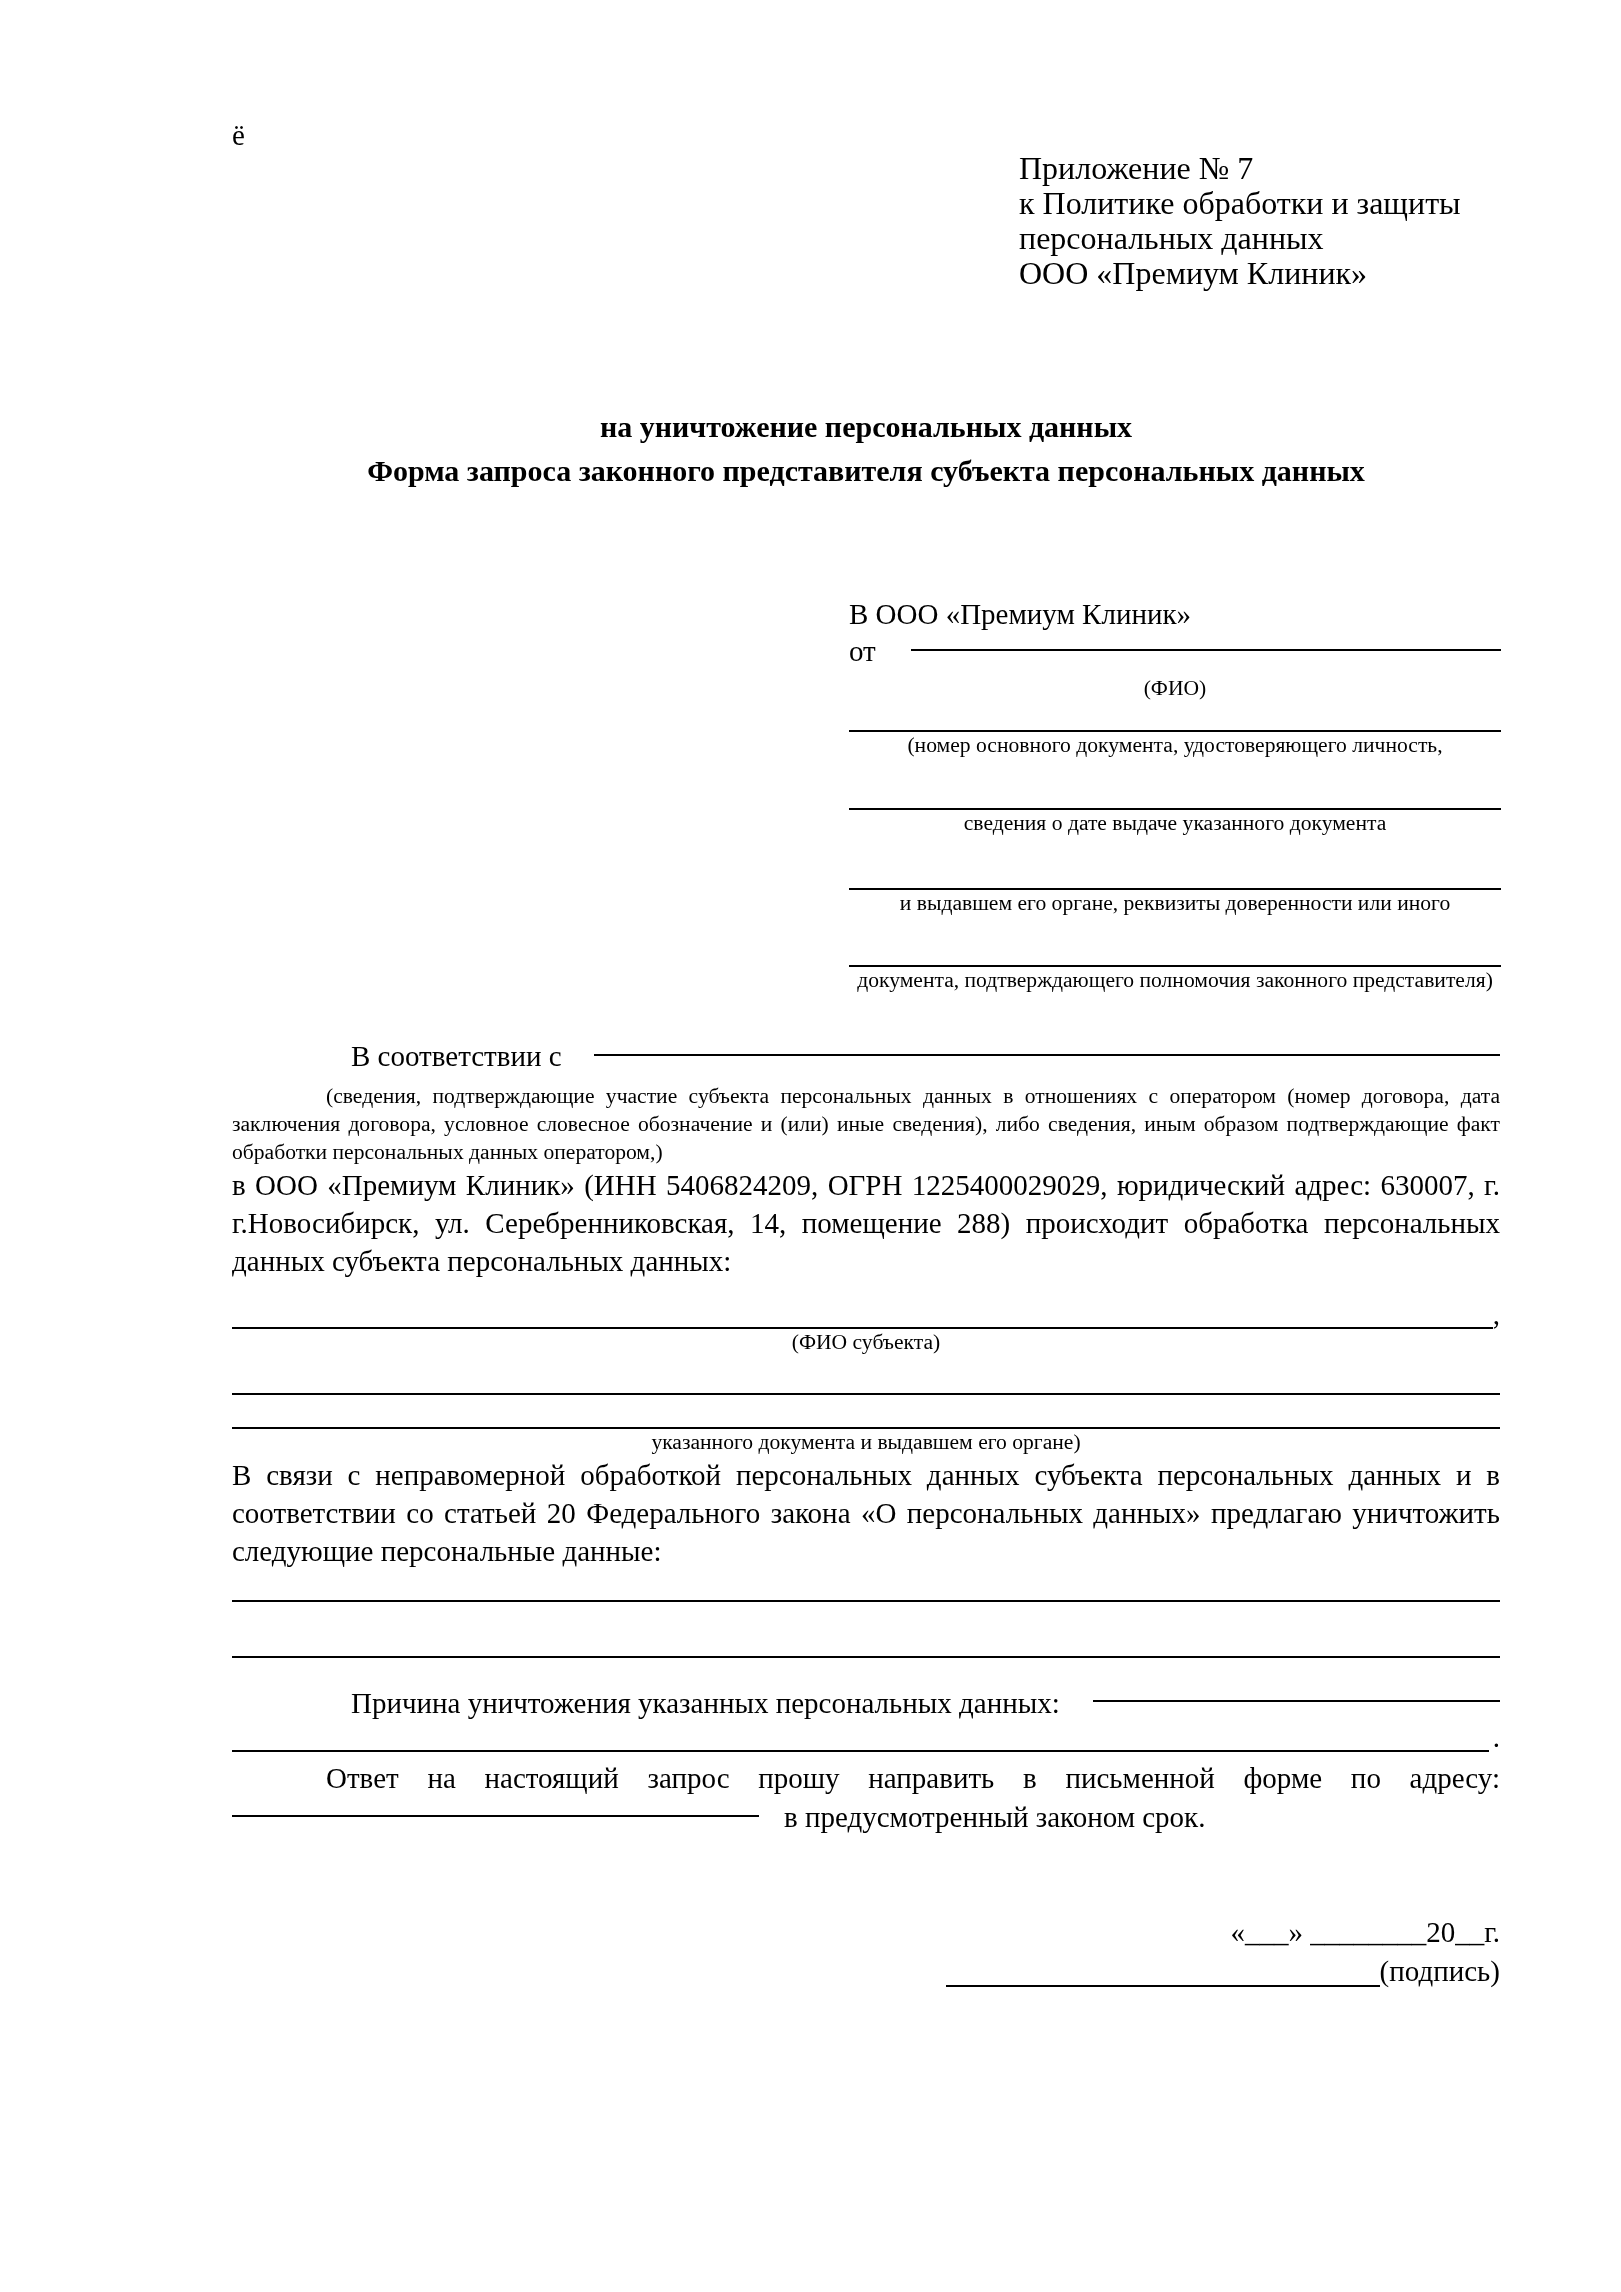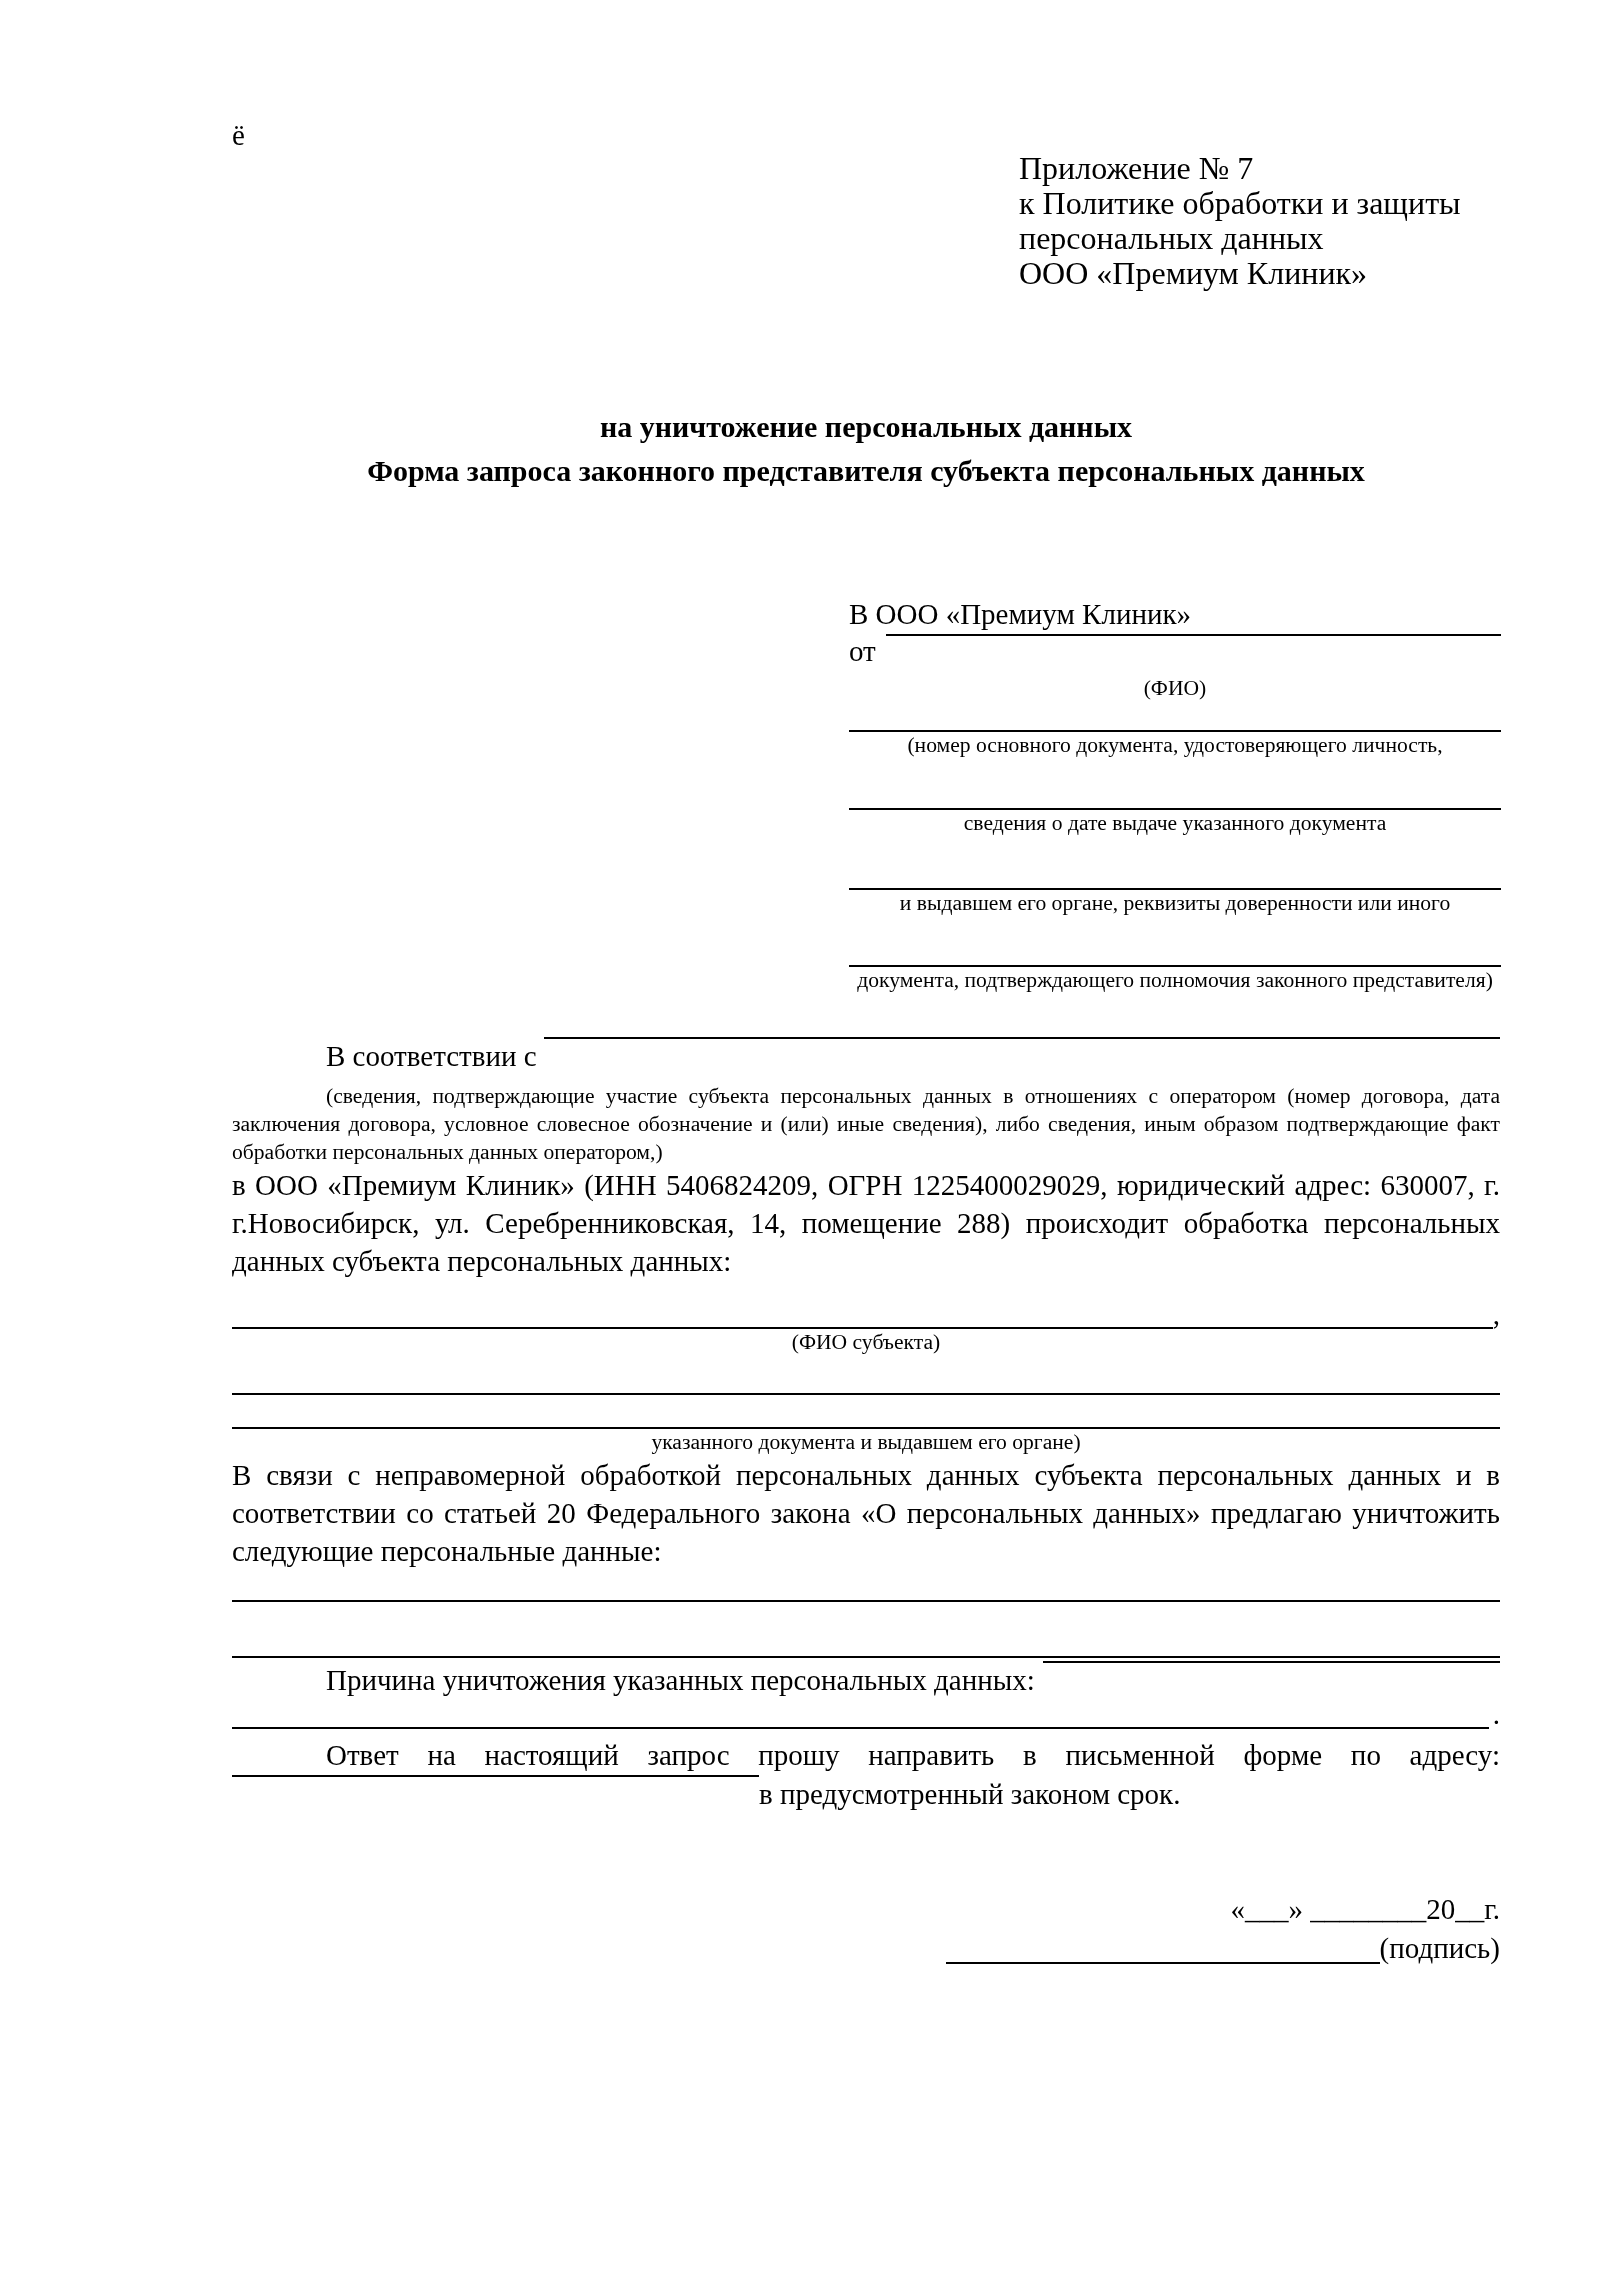--- a/index.html
+++ b/index.html
@@ -18,21 +18,21 @@
   .appendix { margin-left:787px; margin-top:-2px; font-size:32px; line-height:35px; }
   .doc-title {
     margin-top:114px;
     text-align:center;
     font-weight:bold;
     font-size:30px;
     line-height:44px;
   }
   .addressee { margin-left:617px; width:652px; margin-top:102px; font-size:29px; }
   .addr-to { line-height:39px; }
-  .flexline { display:flex; align-items:flex-start; }
+  .flexline { display:flex; align-items:center;gap:25px; }
   .flexline .lbl { white-space:nowrap; }
   .fill { flex:1 1 auto; border-bottom:2.9px solid #000; margin-bottom:3.9px; min-width:19.6px; }
   .from-line { height:35px; font-size:29px; }
   .from-line .lbl { margin-right:9.8px; line-height:35px; }
   .cap { font-size:21.6px; line-height:27.4px; text-align:center; }
   .blank-row { border-bottom:2.9px solid #000; }
   .addressee .blank-row { height:27.4px; }
   .bt { font-size:29px; line-height:38px; }
   .accordance { margin-top:43px; height:39px; font-size:29px; }
   .accordance .ind { width:94px; flex:0 0 auto; }
@@ -47,21 +47,21 @@
   .comma-row { font-size:29px; }
   .comma-row .blank-row { height:25.5px; }
   .comma-row { display:flex; align-items:flex-end; }
   .comma-row .fill { margin-bottom:0; }
   .tail-char { line-height:29px; }
   .mt12 { margin-top:11.8px; }
   .mt6  { margin-top:5.9px; }
   .mt2  { margin-top:2px; }
   .h28 { height:27.4px; }
   .h55 { height:54px; }
-  .reason-line { margin-top:3px; height:39px; font-size:29px; }
+  .reason-line { margin-top:26px; height:39px; font-size:29px; }
   .reason-line .ind { width:94px; flex:0 0 auto; }
   .reason-line .lbl { line-height:39px; margin-right:7.8px; }
   .period-row { font-size:29px; display:flex; align-items:flex-end; }
   .period-row .blank-row { height:21.6px; flex:1; }
   .period-row .tail-char { margin-left:3.9px; }
   .reply-line {
     margin-top:7.8px;
     font-size:29px; line-height:39px;
     text-align:justify; text-align-last:justify;
     text-indent:94px;

